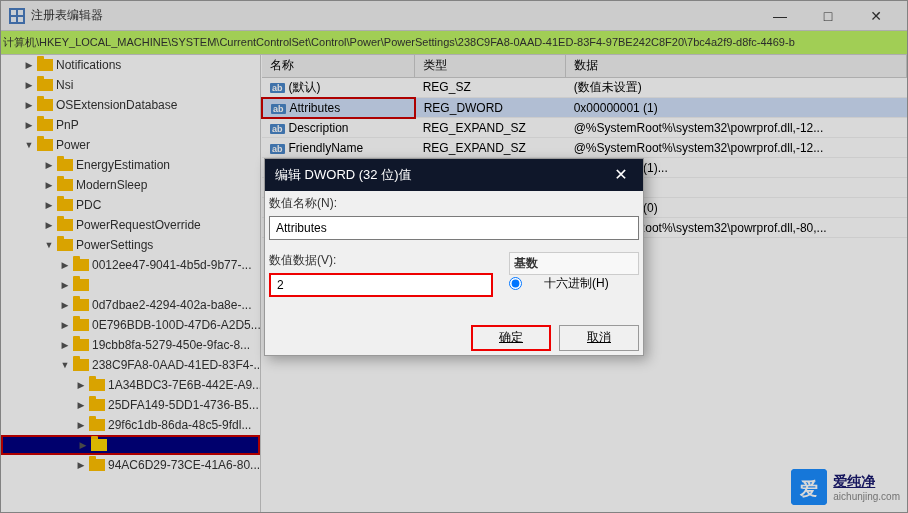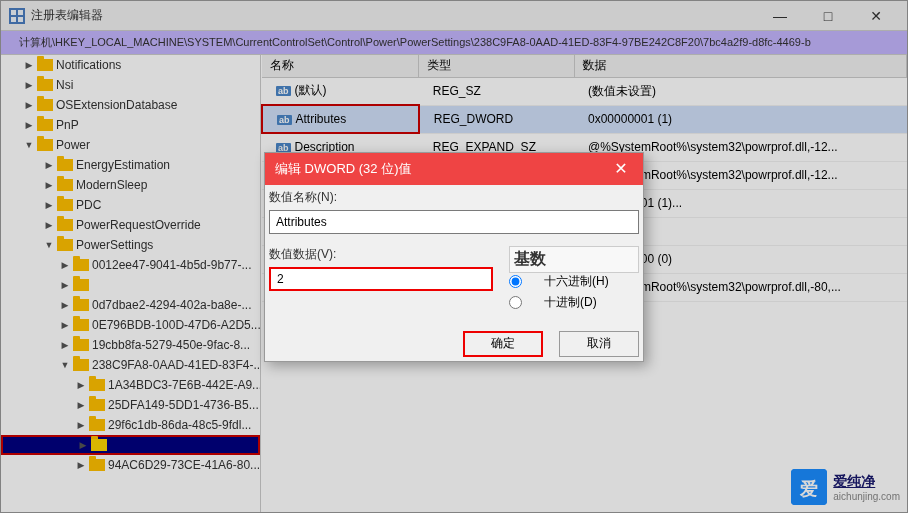--- a/index.html
+++ b/index.html
@@ -76,24 +76,24 @@
     .menu-item {
       padding: 2px 8px;
       cursor: pointer;
       font-size: 12px;
       color: #333;
     }
 
     
     .address-bar {
       height: 24px;
-      background: #c4b5fd;
-      display: flex;
-      align-items: center;
-      padding: 2px 18px;
+      background: #bef264;
+      display: flex;
+      align-items: center;
+      padding: 2px 2px;
       border-bottom: 1px solid #ccc;
       font-size: 11px;
       color: #333;
       overflow: hidden;
       white-space: nowrap;
     }
 
     
     .main-content {
       display: flex;
@@ -168,23 +168,23 @@
       border-right: 1px solid #ccc;
       text-align: left;
       padding: 2px 8px;
       font-size: 12px;
       font-weight: normal;
       height: 22px;
       position: sticky;
       top: 0;
     }
     .registry-table td {
-      padding: 1px 14px;
-      font-size: 12px;
-      height: 28px;
+      padding: 1px 8px;
+      font-size: 12px;
+      height: 20px;
       border-bottom: 1px solid #f0f0f0;
       white-space: nowrap;
       overflow: hidden;
       text-overflow: ellipsis;
     }
 
     .reg-ab-icon {
       display: inline-block;
       background: #4a86c8;
       color: white;
@@ -219,21 +219,21 @@
       z-index: 100;
     }
     .dialog {
       width: 380px;
       background: #f0f0f0;
       border: 1px solid #999;
       box-shadow: 4px 4px 12px rgba(0,0,0,0.3);
     }
     .dialog-title-bar {
       height: 32px;
-      background: #ef4444;
+      background: #0f172a;
       color: white;
       display: flex;
       align-items: center;
       padding: 0 10px;
       font-size: 13px;
     }
     .dialog-title-text {
       flex: 1;
     }
     .dialog-close-btn {
@@ -273,43 +273,44 @@
       gap: 16px;
       align-items: flex-start;
     }
     .dialog-value-section {
       flex: 1;
     }
     .dialog-base-section {
       width: 130px;
     }
     .base-title {
-      font-size: 16px;
+      font-size: 12px;
       color: #333;
       font-weight: bold;
       border: 1px solid #ccc;
       padding: 2px 4px;
       background: #f8f8f8;
     }
     .radio-item {
       display: flex;
       align-items: center;
       gap: 22px;
       margin-bottom: 4px;
       font-size: 12px;
       cursor: pointer;
     }
     .radio-item input[type=radio] {
       cursor: pointer;
     }
     .dialog-buttons {
       display: flex;
       justify-content: flex-end;
-      gap: 16px;
+      gap: 8px;
       margin-top: 16px;
+      text-decoration: underline;
     }
     .dialog-btn {
       width: 80px;
       height: 26px;
       border: 1px solid #999;
       background: #f0f0f0;
       font-size: 12px;
       cursor: pointer;
       display: flex;
       align-items: center;
@@ -554,24 +555,20 @@
         <div class="dialog-value-section">
           <div class="dialog-label">数值数据(V):</div>
           <input class="dialog-input highlighted" type="text" value="2" style="">
         </div>
         <div class="dialog-base-section">
           <div class="base-title">基数</div>
           <label class="radio-item">
             <input type="radio" name="base" checked="" style="">
             <span>十六进制(H)</span>
           </label>
-          <label class="radio-item">
-            <input type="radio" name="base" style="">
-            <span>十进制(D)</span>
-          </label>
         </div>
       </div>
 
       <div class="dialog-buttons">
         <button class="dialog-btn ok">确定</button>
         <button class="dialog-btn">取消</button>
       </div>
     </div>
   </div>
 </div>

